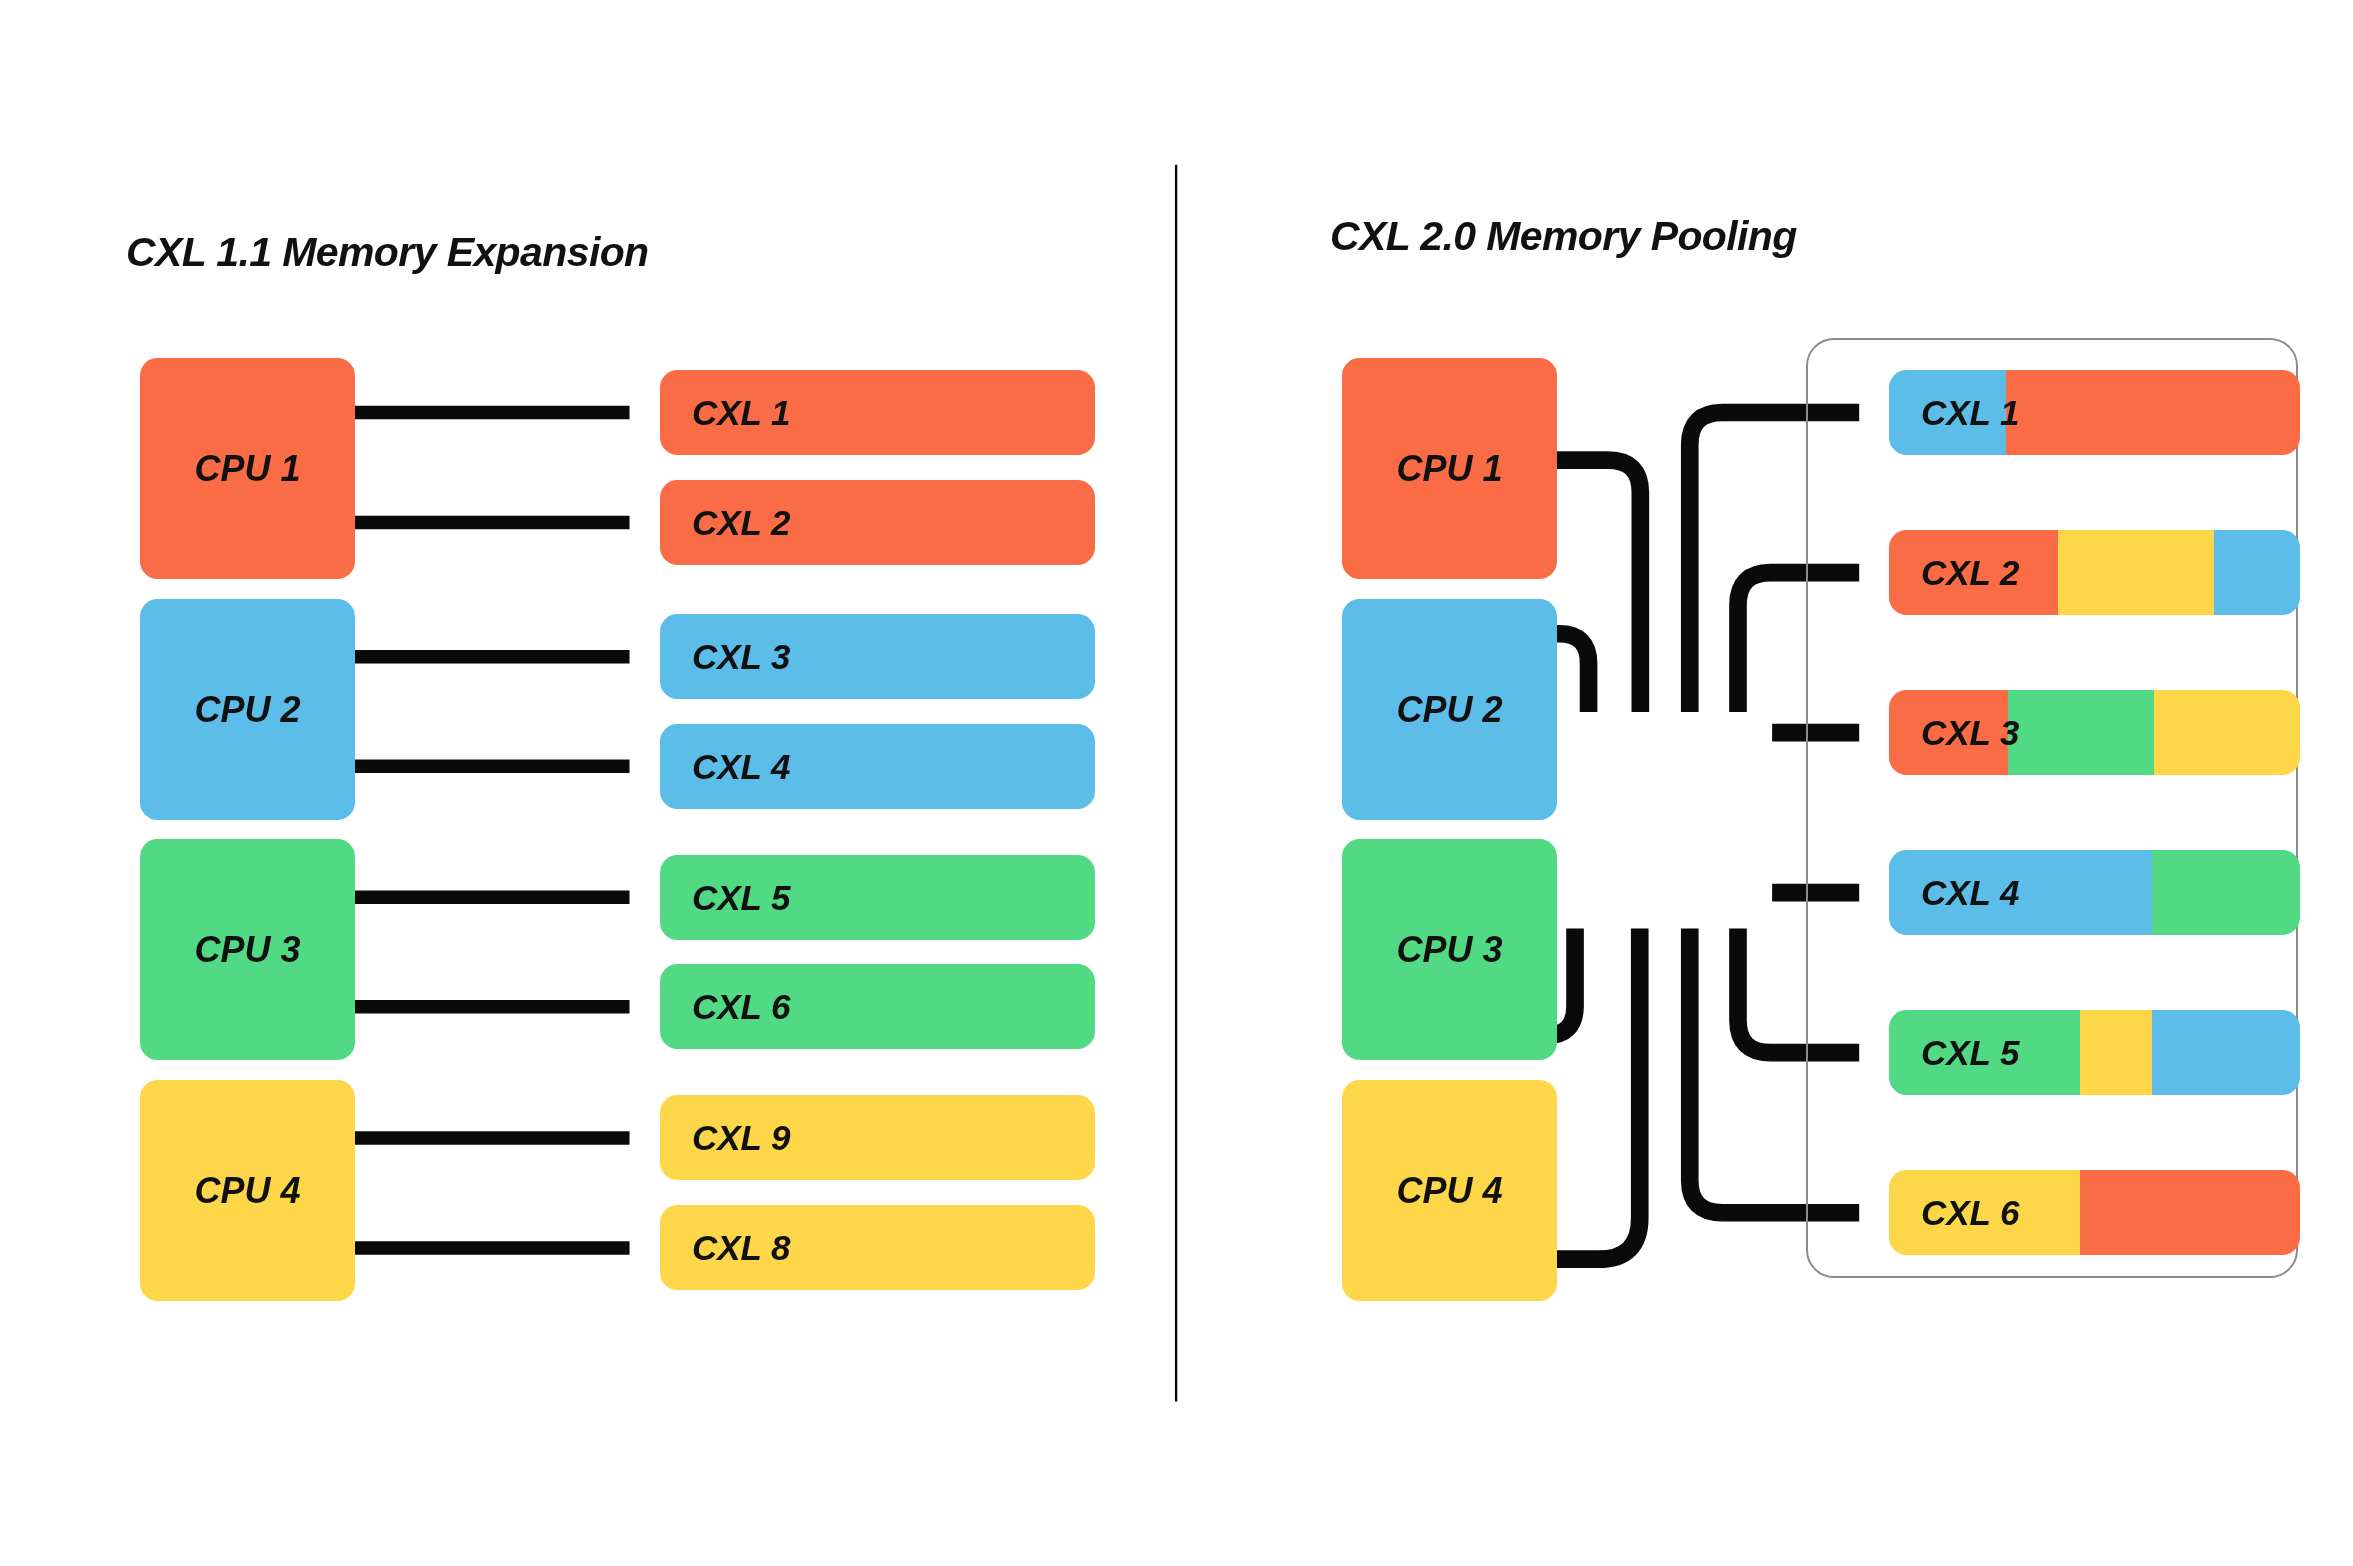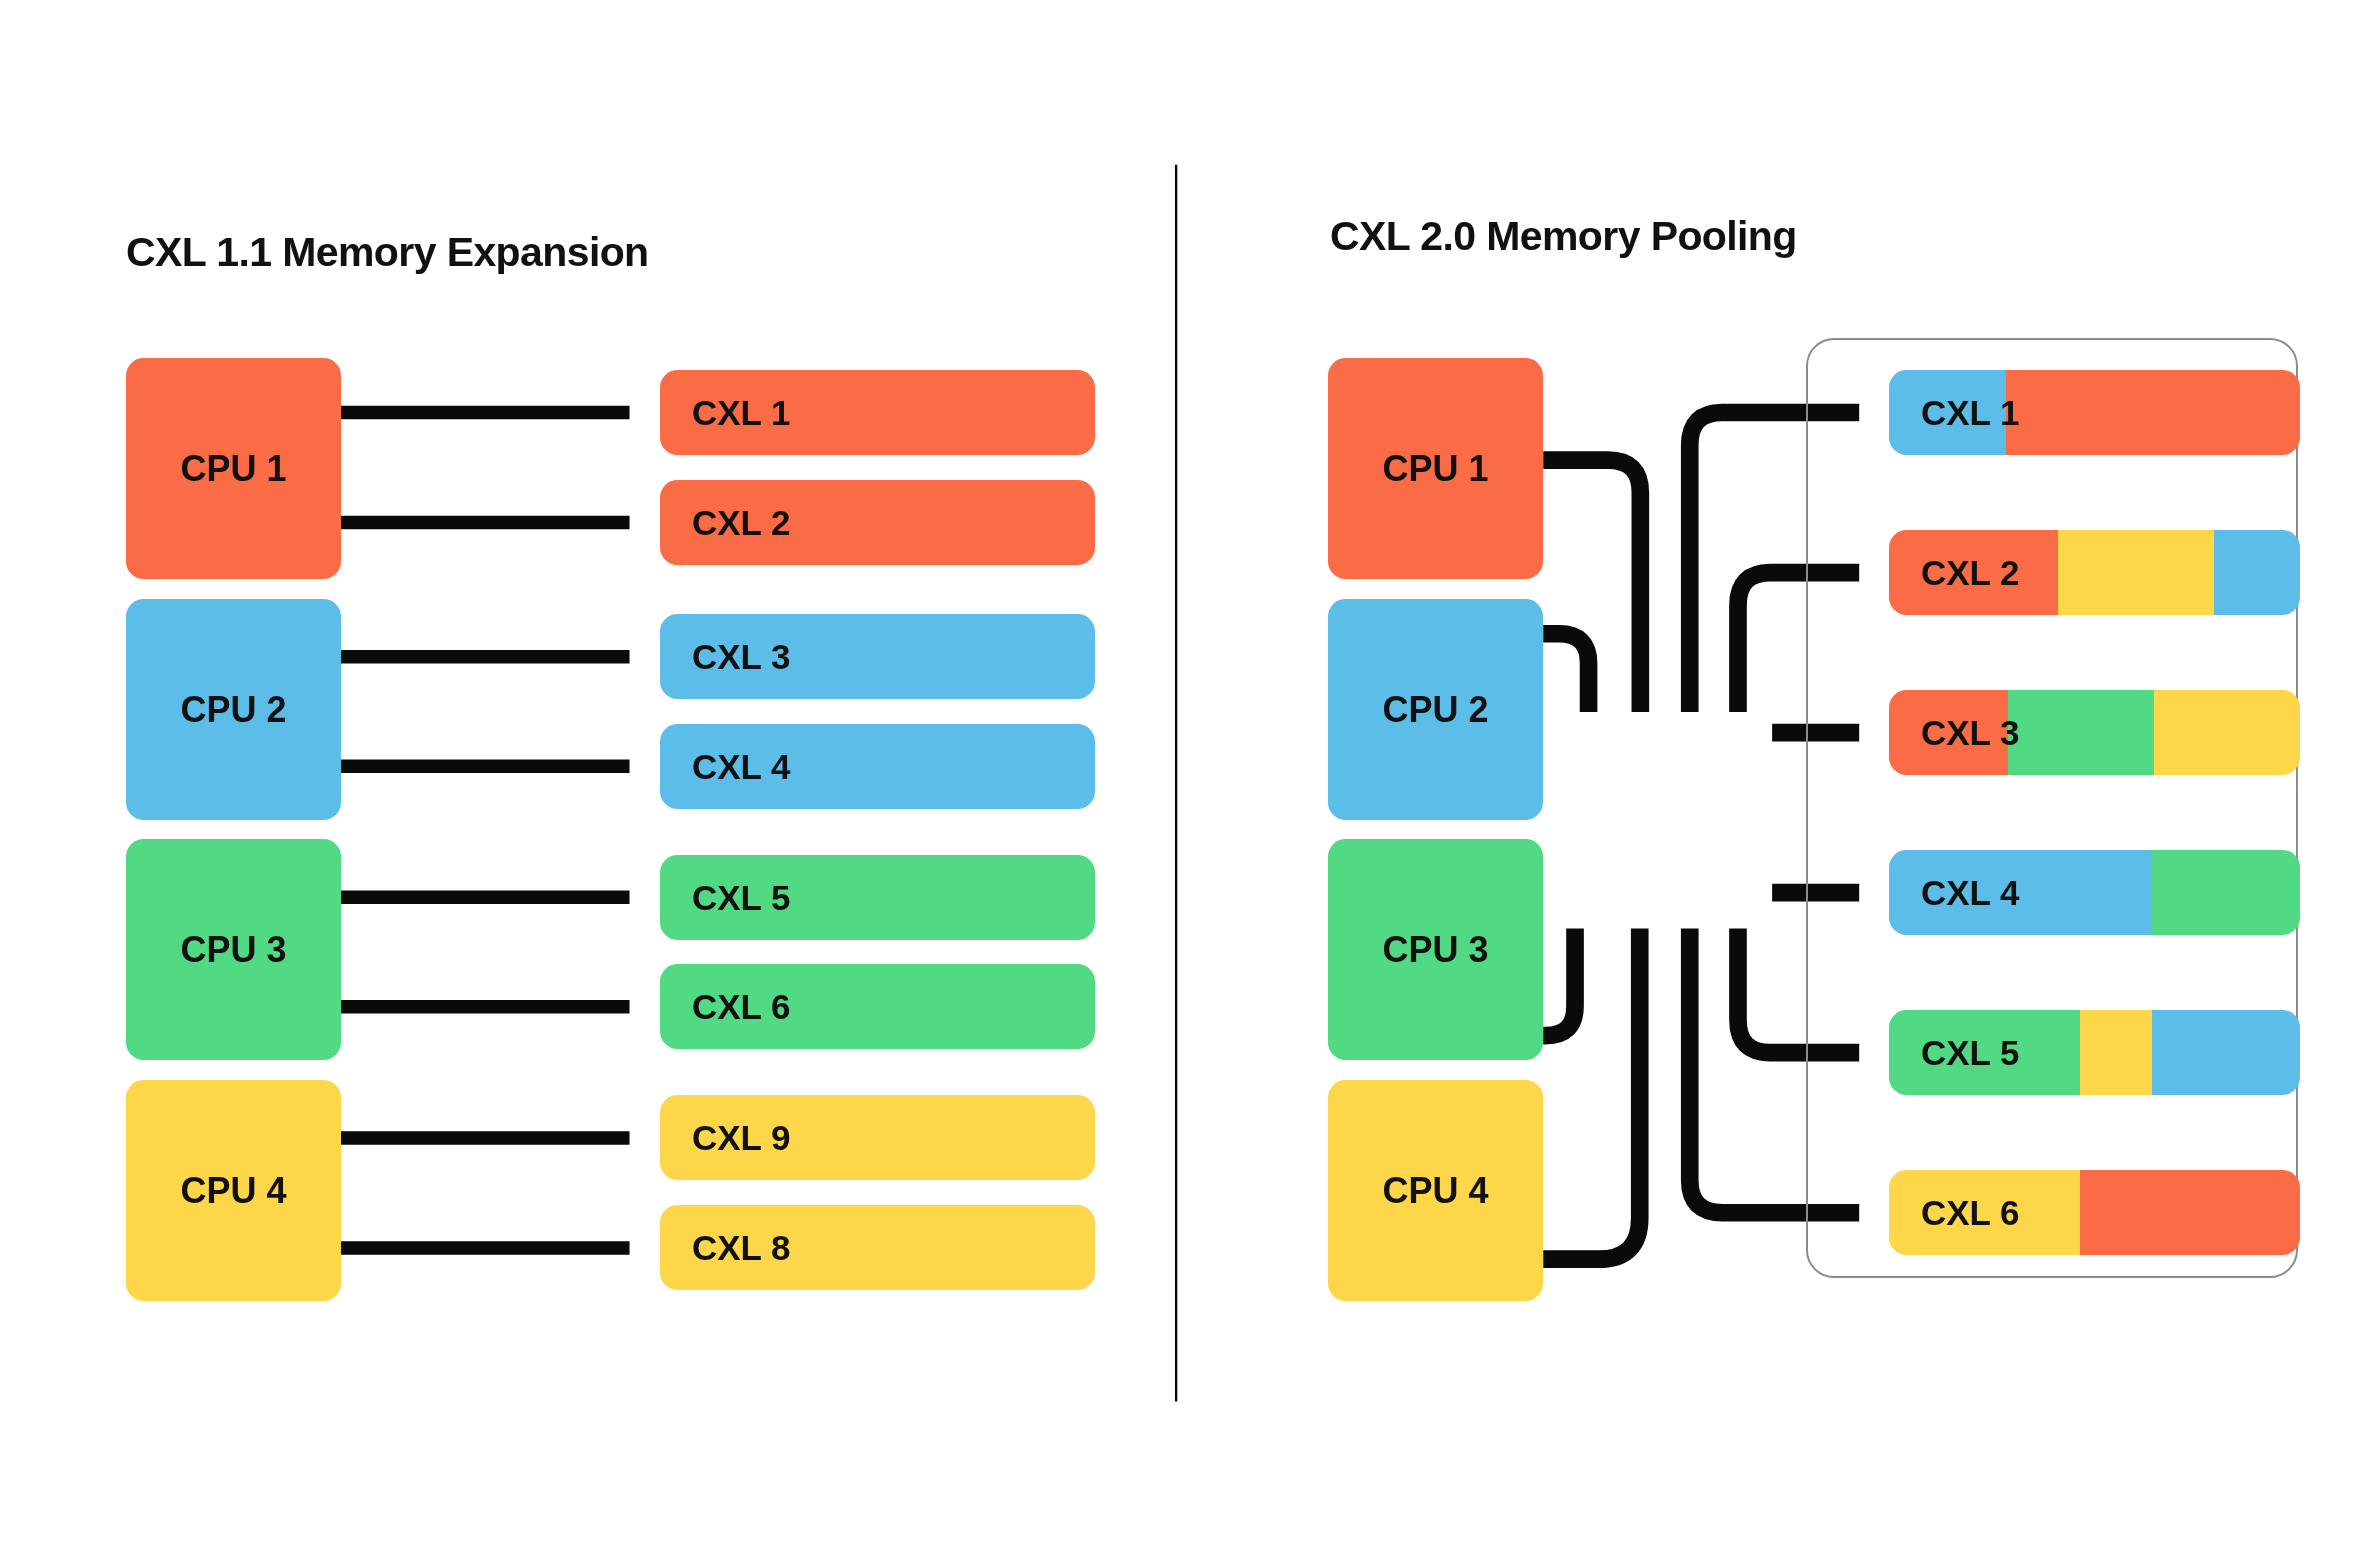--- a/index.html
+++ b/index.html
@@ -1,29 +1,29 @@
 <!DOCTYPE html>
 <html style="font-size:9.4px"><head>
 <meta charset="utf-8">
 <style>
   html,body{margin:0;padding:0;background:#ffffff;}
   .canvas{
     position:relative;width:2354px;height:1567px;background:#ffffff;
-    font-family:"Liberation Sans", sans-serif;overflow:hidden;color:#111;
+    font-family:"Liberation Sans", sans-serif;overflow:hidden;color:#111;font-style:italic;
   }
   .wires{position:absolute;left:0;top:0;width:2354px;height:1567px;}
   .title{
     position:absolute;font-size:41px;font-weight:700;letter-spacing:-0.6px;
     white-space:nowrap;color:#111;line-height:1;
   }
   .box{
     position:absolute;display:flex;align-items:center;justify-content:center;
     font-weight:700;border-radius:17.6px;color:#111;
   }
-  .cpu{font-size:36px;}
+  .cpu{font-size:36px;margin-left:14px;}
   .bar{
     position:absolute;border-radius:17.6px;overflow:hidden;display:flex;
     align-items:stretch;
     margin-left:36px;
   }
   .seg{height:100%;}
   .bar .label{
     position:absolute;left:32px;top:50%;transform:translateY(-50%);
     font-size:35px;font-weight:700;color:#111;white-space:nowrap;
   }

